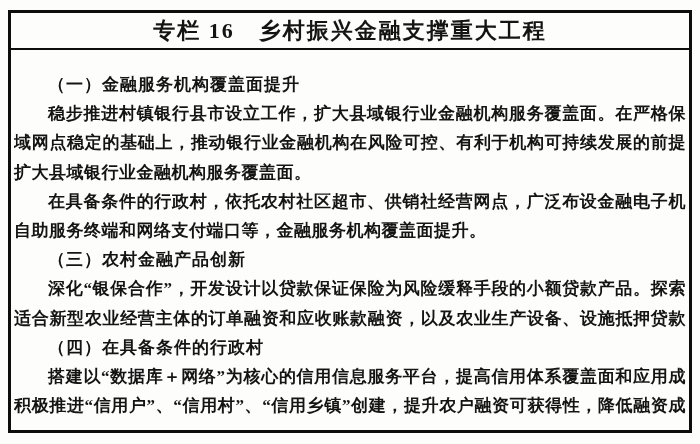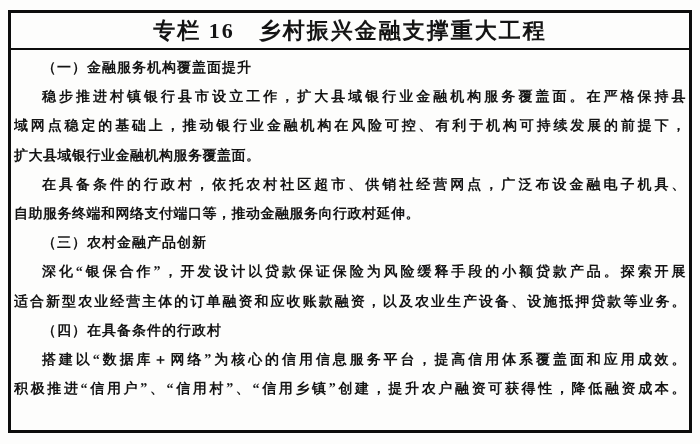--- a/index.html
+++ b/index.html
@@ -33,22 +33,22 @@
     height: 35px;
     line-height: 35px;
     text-align: center;
     font-size: 22px;
     font-weight: bold;
     letter-spacing: 2px;
     border-bottom: 2px solid #0d0d0d;
     white-space: nowrap;
   }
   .panel-body {
-    padding: 3px 3px 0 3px;
-    font-size: 14px;
+    padding: 20px 3px 0 3px;
+    font-size: 17px;
     line-height: 29.2px;
     font-weight: 600;
     white-space: nowrap;
   }
   .heading {
     font-weight: bold;
     text-indent: 2em;
     letter-spacing: 1px;
   }
   .line { letter-spacing: 0.5px; }
@@ -71,21 +71,21 @@
     <div class="panel-title">专栏 16　乡村振兴金融支撑重大工程</div>
 
     <div class="panel-body">
 
       <div class="heading">（一）金融服务机构覆盖面提升</div>
       <div class="line indent full">稳步推进村镇银行县市设立工作，扩大县域银行业金融机构服务覆盖面。在严格保持县</div>
       <div class="line full">域网点稳定的基础上，推动银行业金融机构在风险可控、有利于机构可持续发展的前提下，</div>
       <div class="line">扩大县域银行业金融机构服务覆盖面。</div>
 
       <div class="line indent full">在具备条件的行政村，依托农村社区超市、供销社经营网点，广泛布设金融电子机具、</div>
-      <div class="line">自助服务终端和网络支付端口等，推动金融服务向行政村延伸。</div>
+      <div class="line">自助服务终端和网络支付端口等，金融服务机构覆盖面提升。</div>
 
       <div class="heading">（三）农村金融产品创新</div>
       <div class="line indent full">深化“银保合作”，开发设计以贷款保证保险为风险缓释手段的小额贷款产品。探索开展</div>
       <div class="line full">适合新型农业经营主体的订单融资和应收账款融资，以及农业生产设备、设施抵押贷款等业务。</div>
 
       <div class="heading">（四）在具备条件的行政村</div>
       <div class="line indent full">搭建以“数据库＋网络”为核心的信用信息服务平台，提高信用体系覆盖面和应用成效。</div>
       <div class="line full">积极推进“信用户”、“信用村”、“信用乡镇”创建，提升农户融资可获得性，降低融资成本。</div>
 
     </div>

